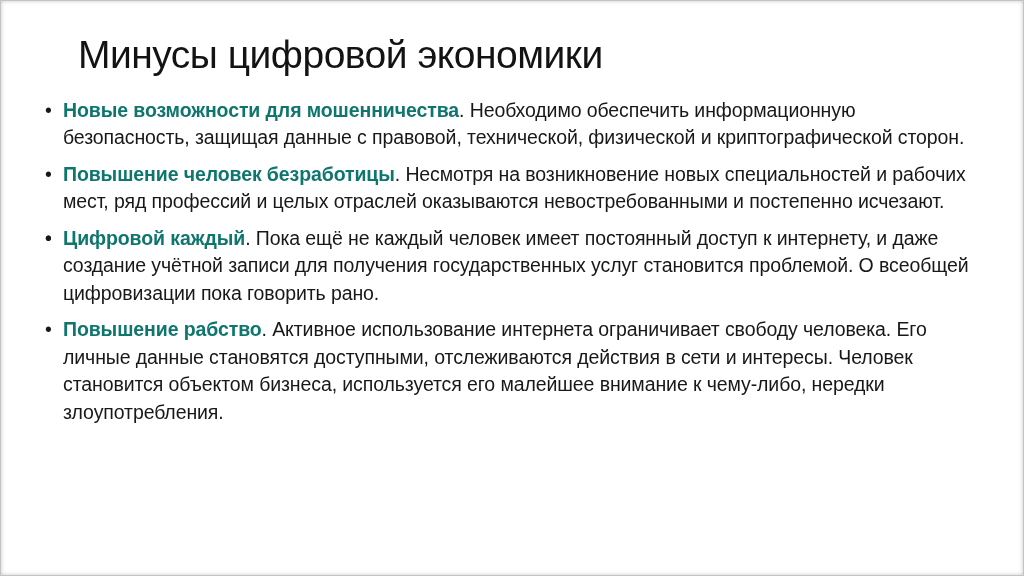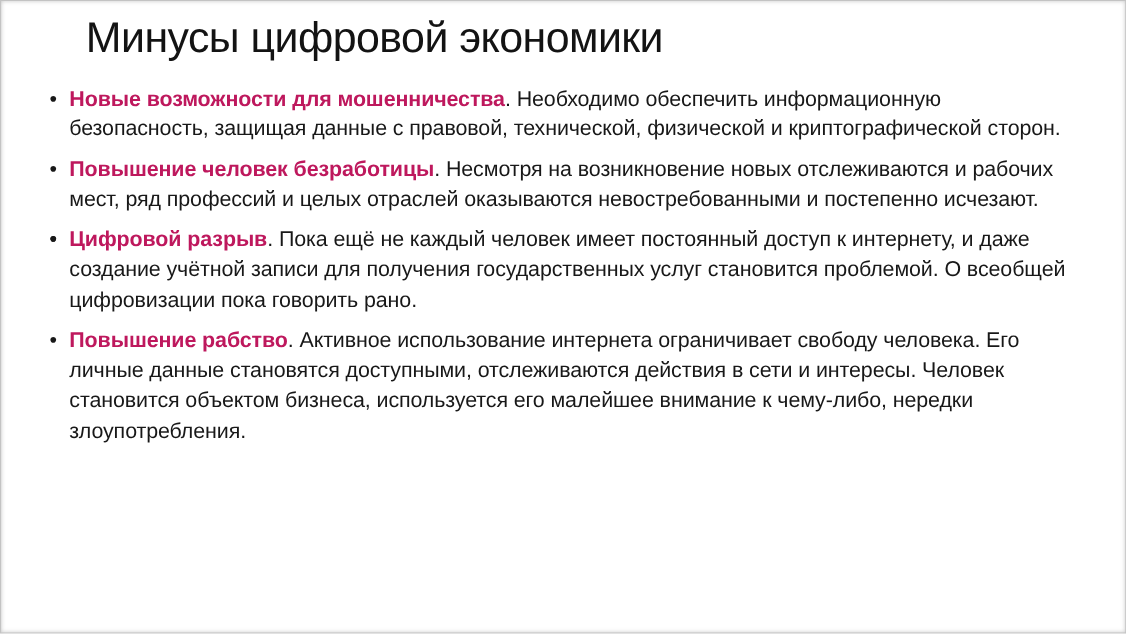--- a/index.html
+++ b/index.html
@@ -14,21 +14,21 @@
     box-sizing: border-box;
     background: #ffffff;
     color: #151515;
     font-family: "Liberation Sans", "DejaVu Sans", sans-serif;
     overflow: hidden;
     
     box-shadow: inset 0 0 0 1px #c3c3c3, inset 0 0 4px 1px rgba(130,130,130,0.45);
   }
   .title {
     margin: 0;
-    padding: 14px 40px 0 78px;
+    padding: 34px 40px 0 78px;
     font-size: 39px;
     font-weight: 400;
     letter-spacing: -0.5px;
     color: #131313;
     line-height: 1.1;
   }
   .bullets {
     list-style: none;
     margin: 20px 36px 0 44px;
     padding: 0;
@@ -43,43 +43,43 @@
     margin: 0 0 9px 0;
     letter-spacing: -0.1px;
   }
   .bullet .marker {
     position: absolute;
     left: 1px;
     top: 0;
   }
   .bullet b {
     font-weight: 700;
-    color: #be185d;
+    color: #0f766e;
   }
 </style>
 </head>
 <body>
 
 <div class="slide">
   <h1 class="title">Минусы цифровой экономики</h1>
 
   <ul class="bullets">
     <li class="bullet">
       <span class="marker">•</span>
       <span><b>Новые возможности для мошенничества</b><span>. Необходимо обеспечить информационную безопасность, защищая данные с правовой, технической, физической и криптографической сторон.</span></span>
     </li>
     <li class="bullet">
       <span class="marker">•</span>
-      <span><b>Повышение человек безработицы</b><span>. Несмотря на возникновение новых отслеживаются и рабочих мест, ряд профессий и целых отраслей оказываются невостребованными и постепенно исчезают.</span></span>
+      <span><b>Повышение человек безработицы</b><span>. Несмотря на возникновение новых специальностей и рабочих мест, ряд профессий и целых отраслей оказываются невостребованными и постепенно исчезают.</span></span>
     </li>
     <li class="bullet">
       <span class="marker">•</span>
     </li>
     <li class="bullet">
       <span class="marker">•</span>
-      <span><b>Цифровой разрыв</b><span>. Пока ещё не каждый человек имеет постоянный доступ к интернету, и даже создание учётной записи для получения государственных услуг становится проблемой. О всеобщей цифровизации пока говорить рано.</span></span>
+      <span><b>Цифровой каждый</b><span>. Пока ещё не каждый человек имеет постоянный доступ к интернету, и даже создание учётной записи для получения государственных услуг становится проблемой. О всеобщей цифровизации пока говорить рано.</span></span>
     </li>
     <li class="bullet">
       <span class="marker">•</span>
       <span><b>Повышение рабство</b><span>. Активное использование интернета ограничивает свободу человека. Его личные данные становятся доступными, отслеживаются действия в сети и интересы. Человек становится объектом бизнеса, используется его малейшее внимание к чему-либо, нередки злоупотребления.</span></span>
     </li>
   </ul>
 </div>
 
 </body></html>

